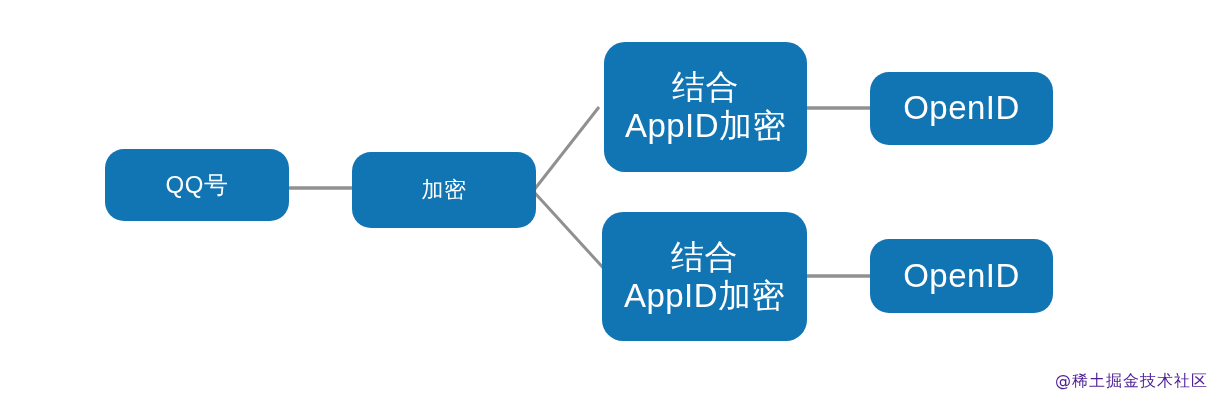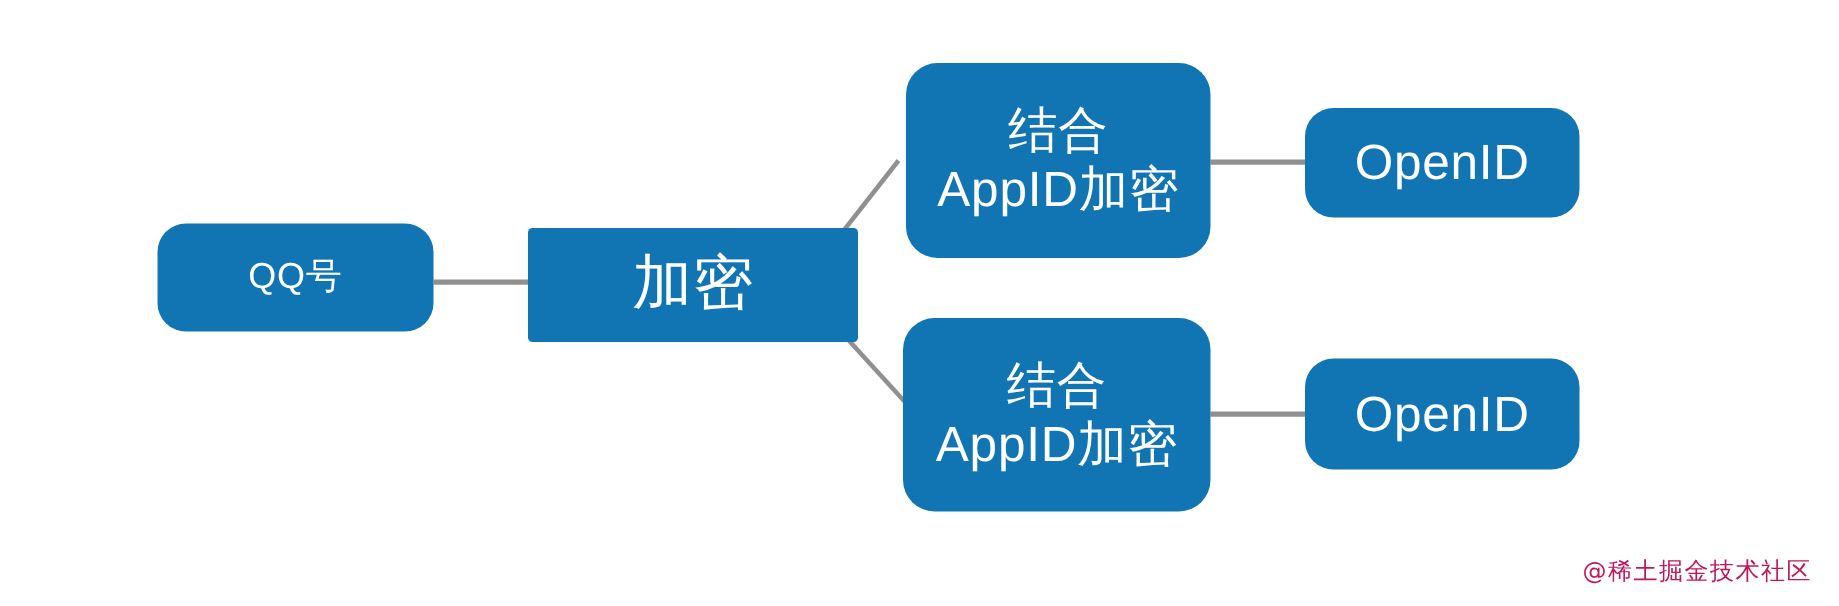--- a/index.html
+++ b/index.html
@@ -37,31 +37,31 @@
     line-height: 1.18;
     letter-spacing: 0.5px;
     font-weight: 400;
   }
   .node .line {
     display: block;
     white-space: nowrap;
   }
   
   #node-qq      { left: 105px; top: 149px; width: 184px; height: 72px;  font-size: 24px; border-radius: 19px; }
-  #node-encrypt { left: 352px; top: 152px; width: 220px; height: 76px;  font-size: 40px; border-radius: 3px; }
+  #node-encrypt { left: 352px; top: 152px; width: 184px; height: 76px;  font-size: 22px; border-radius: 19px; }
   #node-appid-1 { left: 604px; top: 42px;  width: 203px; height: 130px; font-size: 33px; border-radius: 21px; }
   #node-appid-2 { left: 602px; top: 212px; width: 205px; height: 129px; font-size: 33px; border-radius: 21px; }
   #node-openid-1{ left: 870px; top: 72px;  width: 183px; height: 73px;  font-size: 33px; border-radius: 19px; }
   #node-openid-2{ left: 870px; top: 239px; width: 183px; height: 74px;  font-size: 33px; border-radius: 19px; }
 
   #watermark {
     position: absolute;
     right: 18px;
     bottom: 12px;
-    color: #be185d;
+    color: #4c1d95;
     font-size: 16px;
     letter-spacing: 1px;
     white-space: nowrap;
     font-family: "DejaVu Sans", "Liberation Sans", sans-serif;
   }
 </style>
 </head>
 <body>
 
 <div id="canvas">

